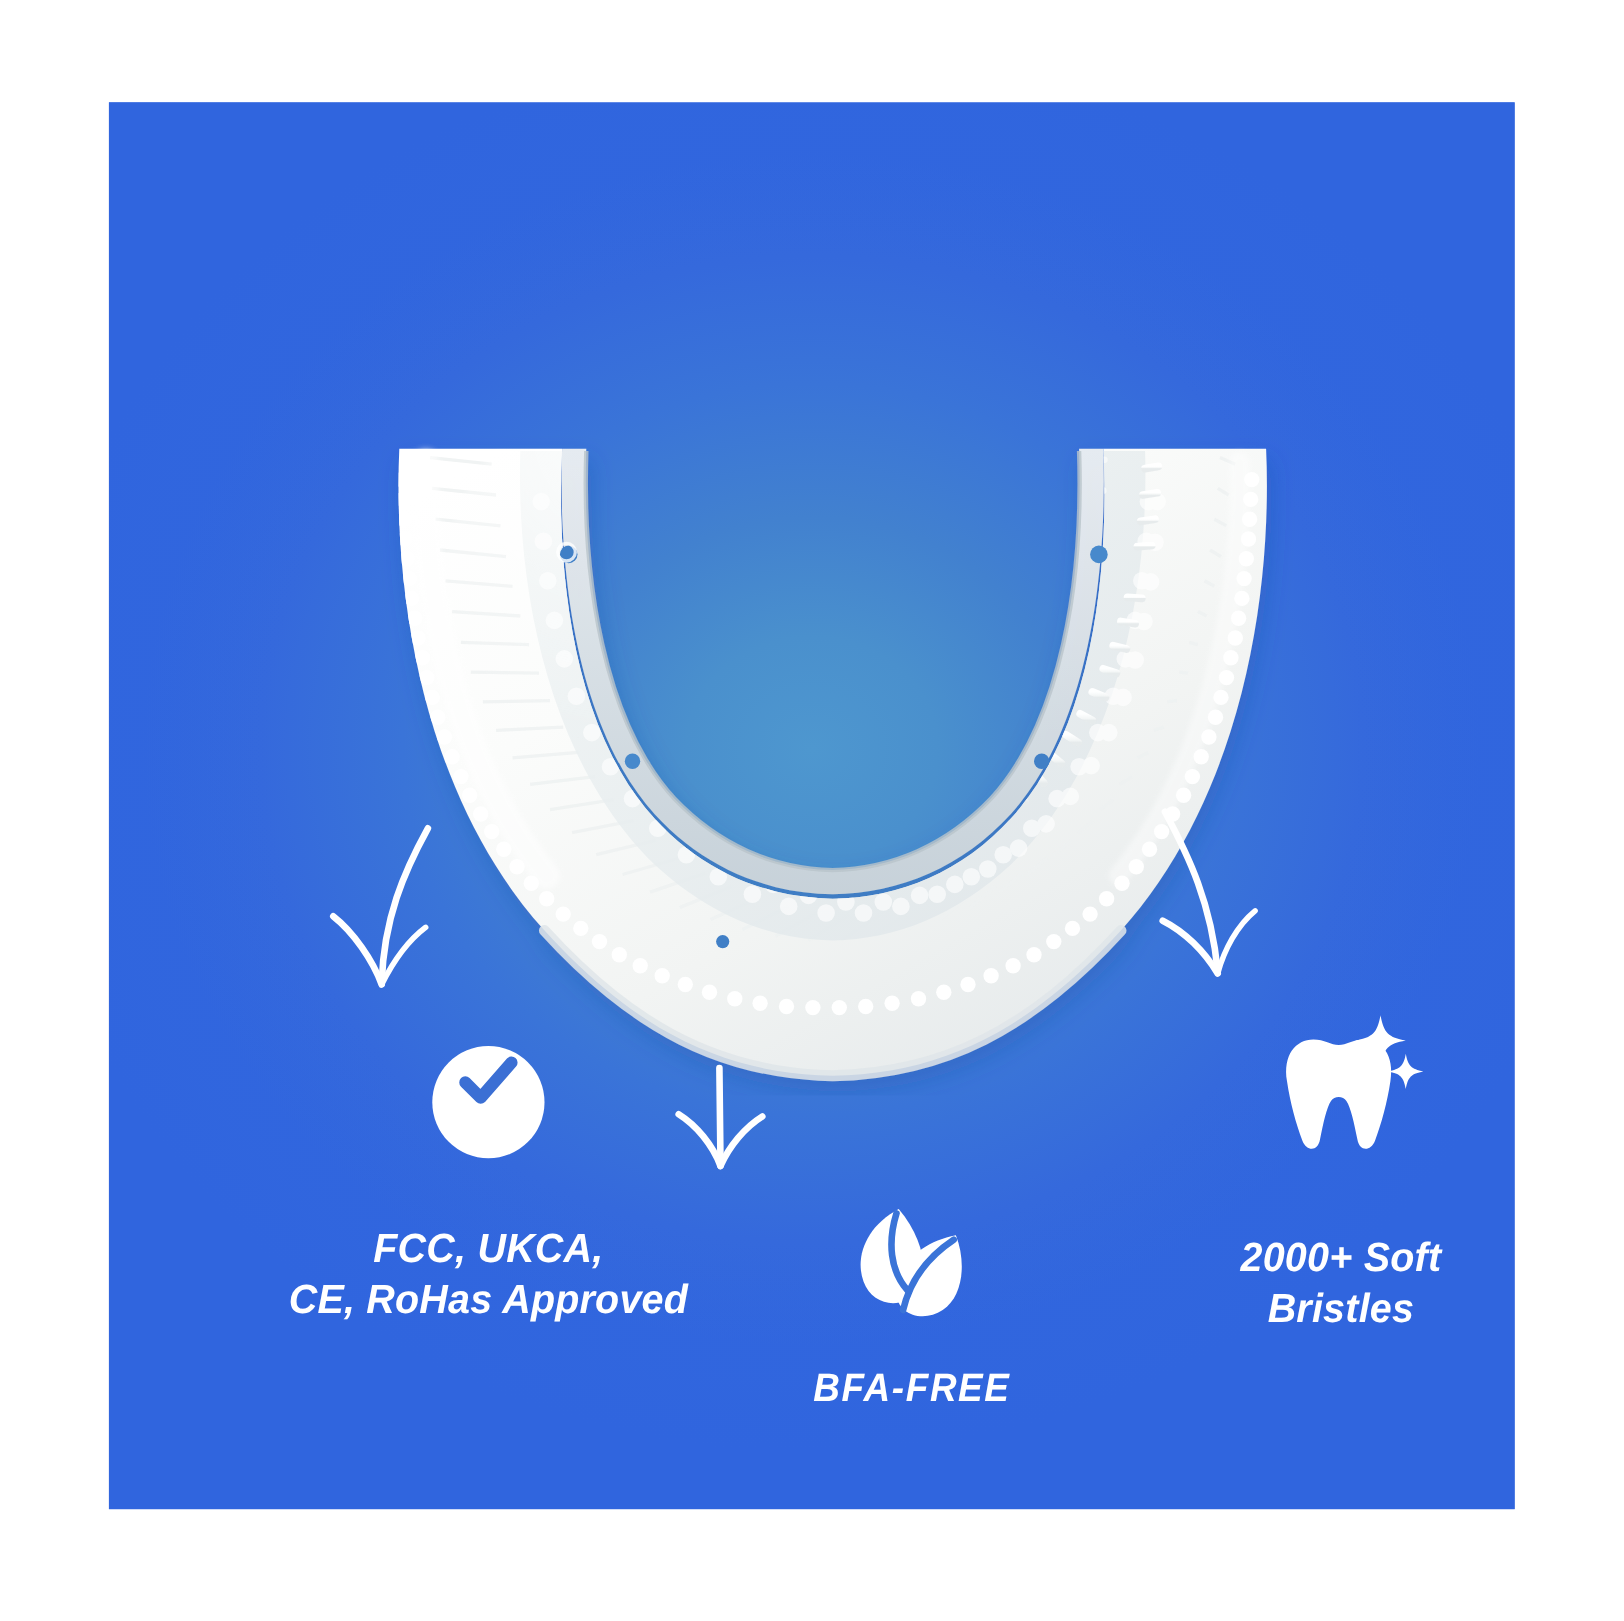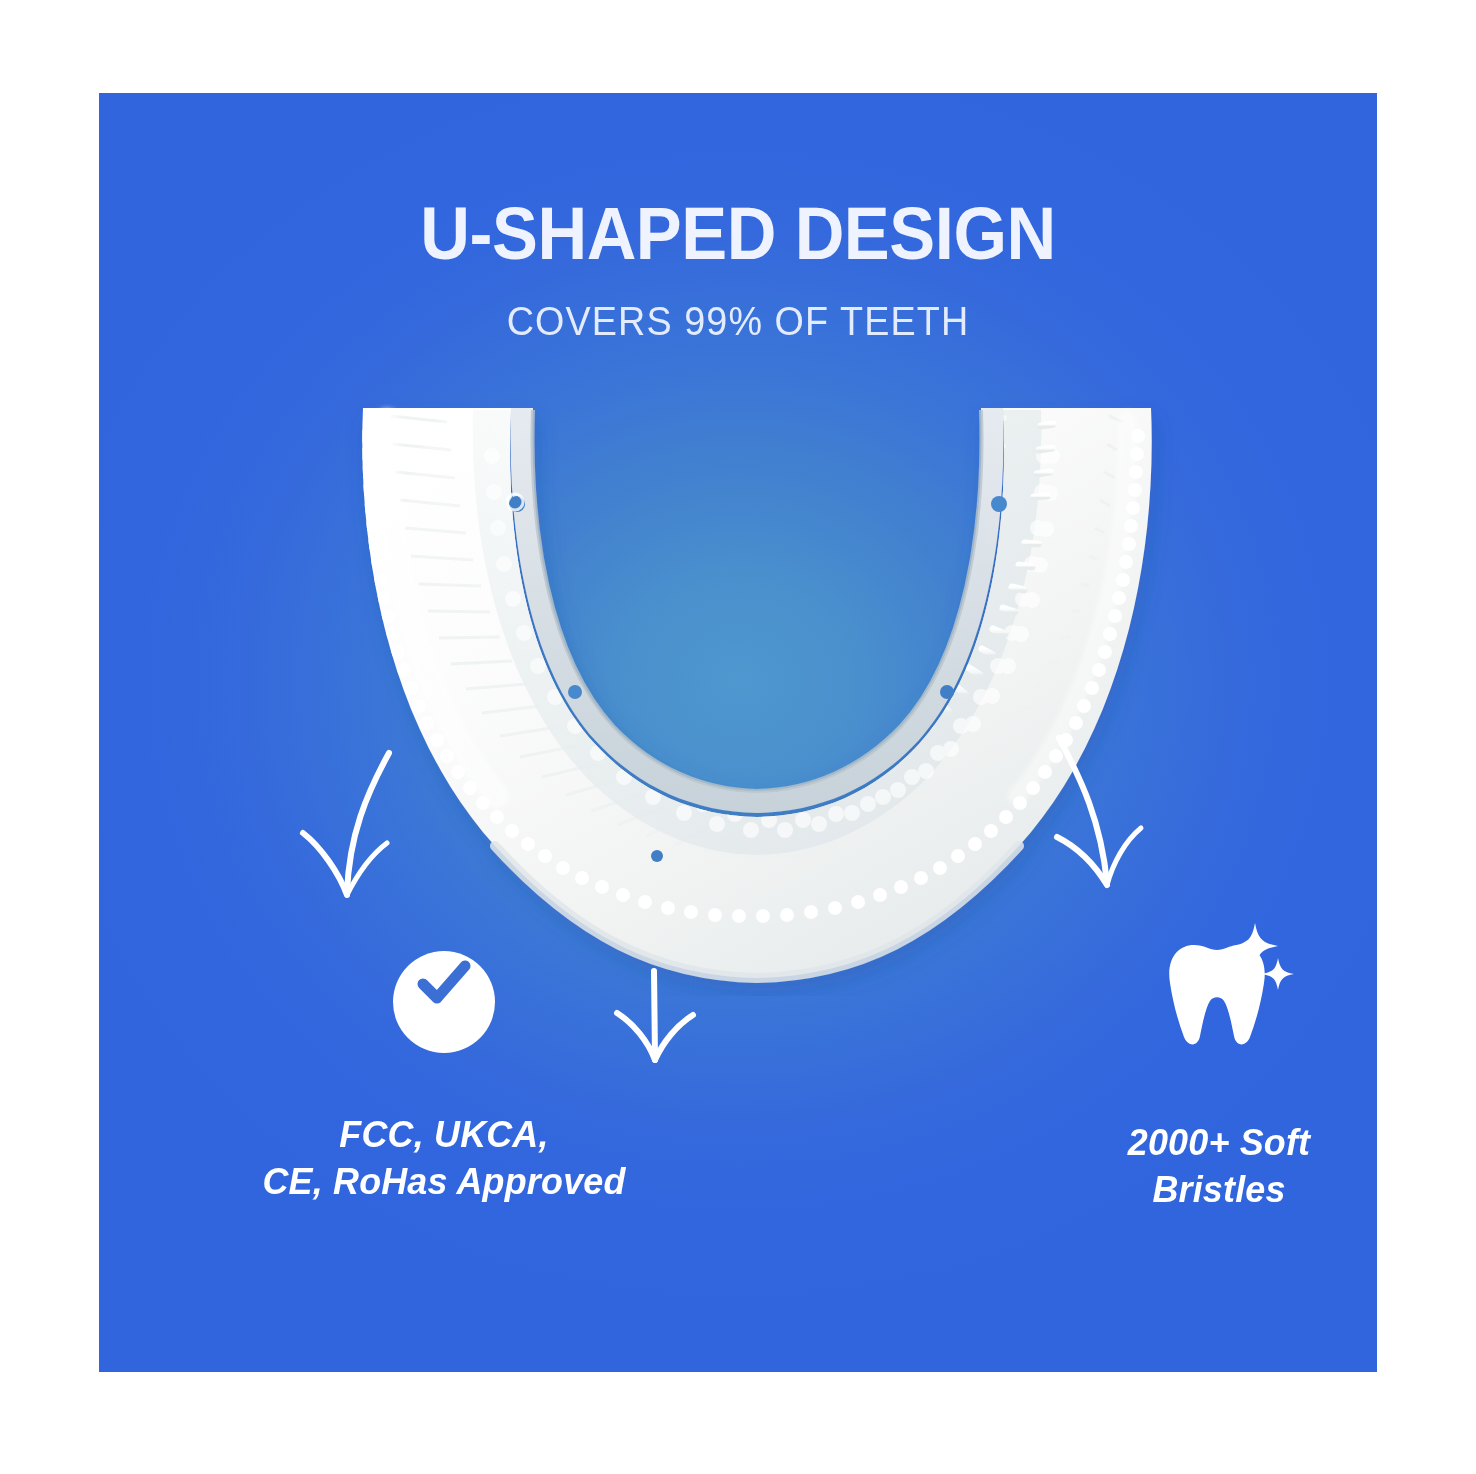--- a/index.html
+++ b/index.html
@@ -170,24 +170,20 @@
     justify-content: center;
   }
 </style>
 </head>
 <body>
 
 <div id="canvas">
 
   <div id="panel">
 
-    <div class="head-wrap">
-      <div id="title">U-SHAPED DESIGN</div>
-      <div id="subtitle">COVERS 99% OF TEETH</div>
-    </div>
 
     <svg id="product" viewBox="0 0 860 600">
       <defs>
 
         <linearGradient id="bodyG" x1="0.12" y1="0" x2="0.9" y2="1">
           <stop offset="0%" stop-color="#ffffff"></stop>
           <stop offset="30%" stop-color="#fbfcfb"></stop>
           <stop offset="62%" stop-color="#f2f4f3"></stop>
           <stop offset="100%" stop-color="#e2e7e9"></stop>
         </linearGradient>
@@ -614,20 +610,40 @@
     <div class="feature" id="feature-certification">
       <div class="icon-slot check-circle">
         <svg width="62" height="62" viewBox="0 0 62 62">
           <path d="M 10 33 L 24 47 L 52 15" fill="none" stroke="#3B6FD4" stroke-width="11" stroke-linecap="round" stroke-linejoin="round"></path>
         </svg>
       </div>
       <div class="label">FCC, UKCA,
 CE, RoHas Approved</div>
     </div>
 
+    <div class="feature" id="feature-bfa">
+      <svg class="icon-slot" width="116" height="112" viewBox="0 0 116 112">
+
+        <path d="M 46 6
+                 C 16 22, 6 50, 14 72
+                 C 22 94, 48 98, 62 82
+                 C 74 68, 70 34, 46 6 Z" fill="#ffffff"></path>
+
+        <path d="M 46 10 C 36 38, 40 62, 56 80" fill="none" stroke="#3a74d8" stroke-width="5" stroke-linecap="round" opacity="0.0"></path>
+
+        <path d="M 98 30
+                 C 66 36, 44 58, 44 82
+                 C 44 102, 68 110, 86 98
+                 C 104 86, 108 56, 98 30 Z" fill="#ffffff"></path>
+
+        <path d="M 96 34 C 72 50, 56 72, 50 98" fill="none" stroke="#3a74d8" stroke-width="6" stroke-linecap="round"></path>
+        <path d="M 44 10 C 36 36, 38 62, 54 80" fill="none" stroke="#3a74d8" stroke-width="6" stroke-linecap="round"></path>
+      </svg>
+      <div class="label">BFA-FREE</div>
+    </div>
 
     <div class="feature" id="feature-bristles">
       <svg class="icon-slot" width="150" height="150" viewBox="0 0 150 150">
 
         <path d="M 26 70
                  C 22 46, 34 32, 50 32
                  C 60 32, 66 37, 73 37
                  C 80 37, 86 32, 96 32
                  C 112 32, 124 46, 120 70
                  C 117 90, 112 108, 106 124

